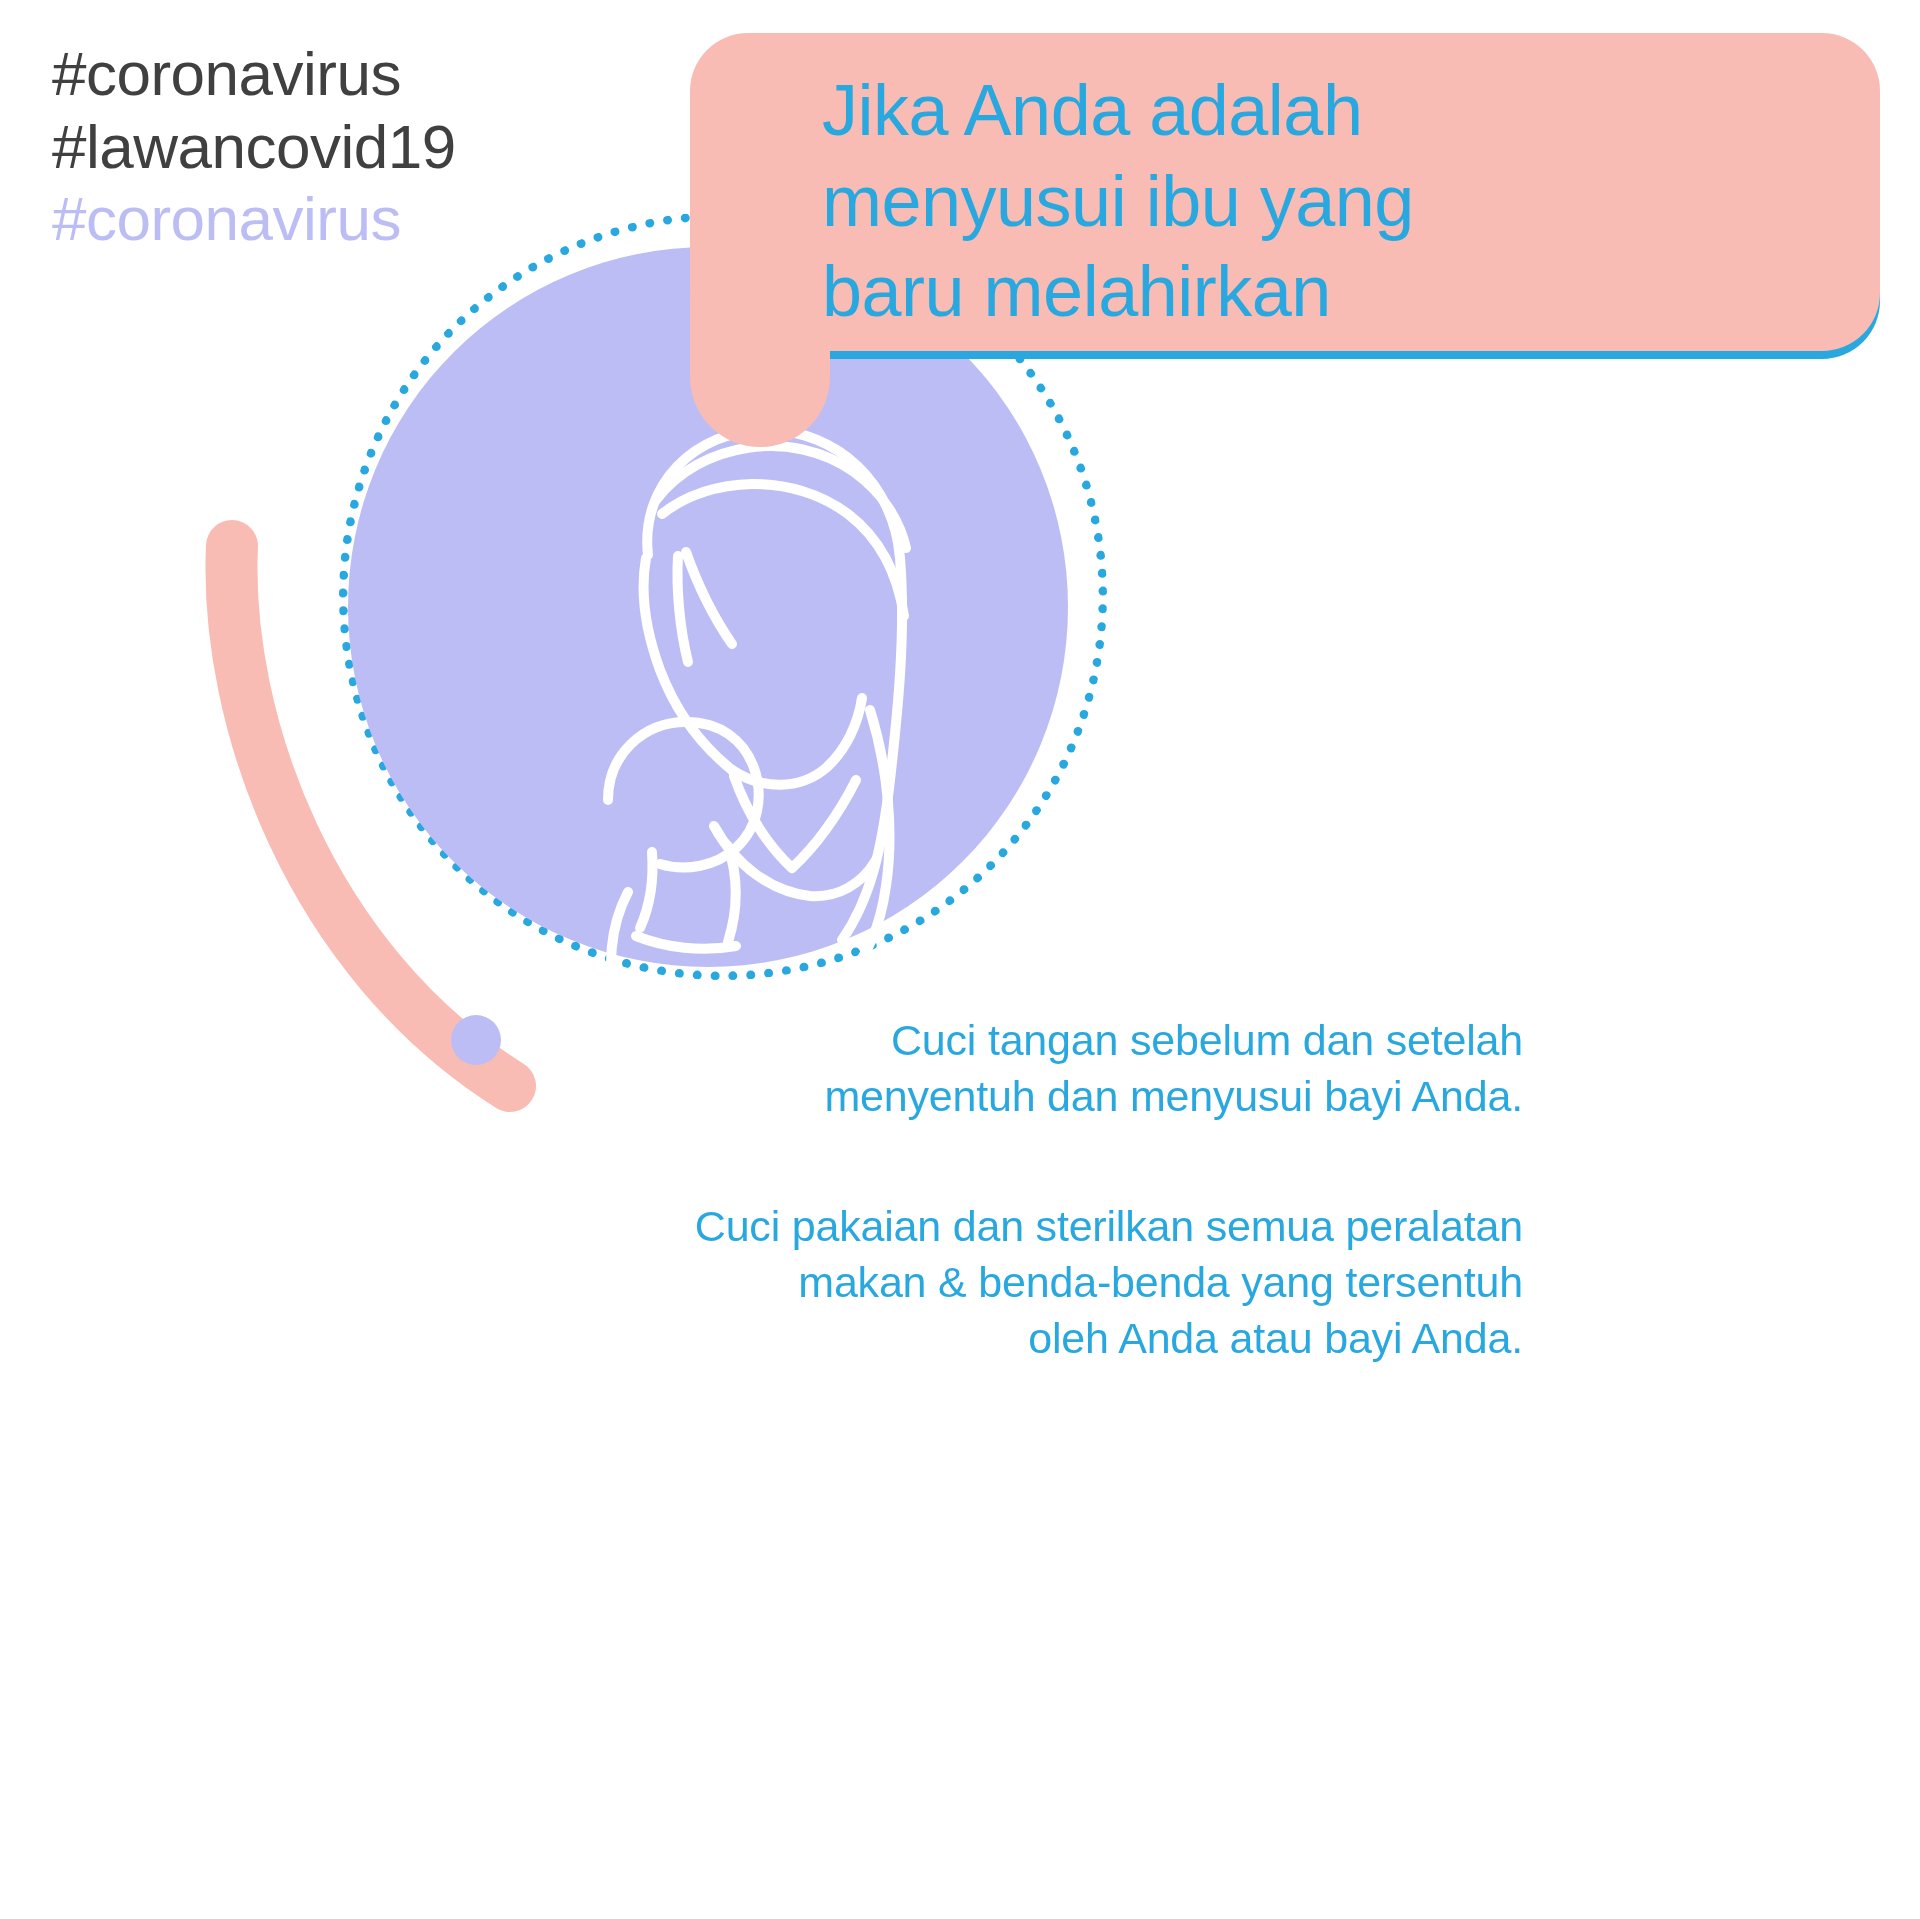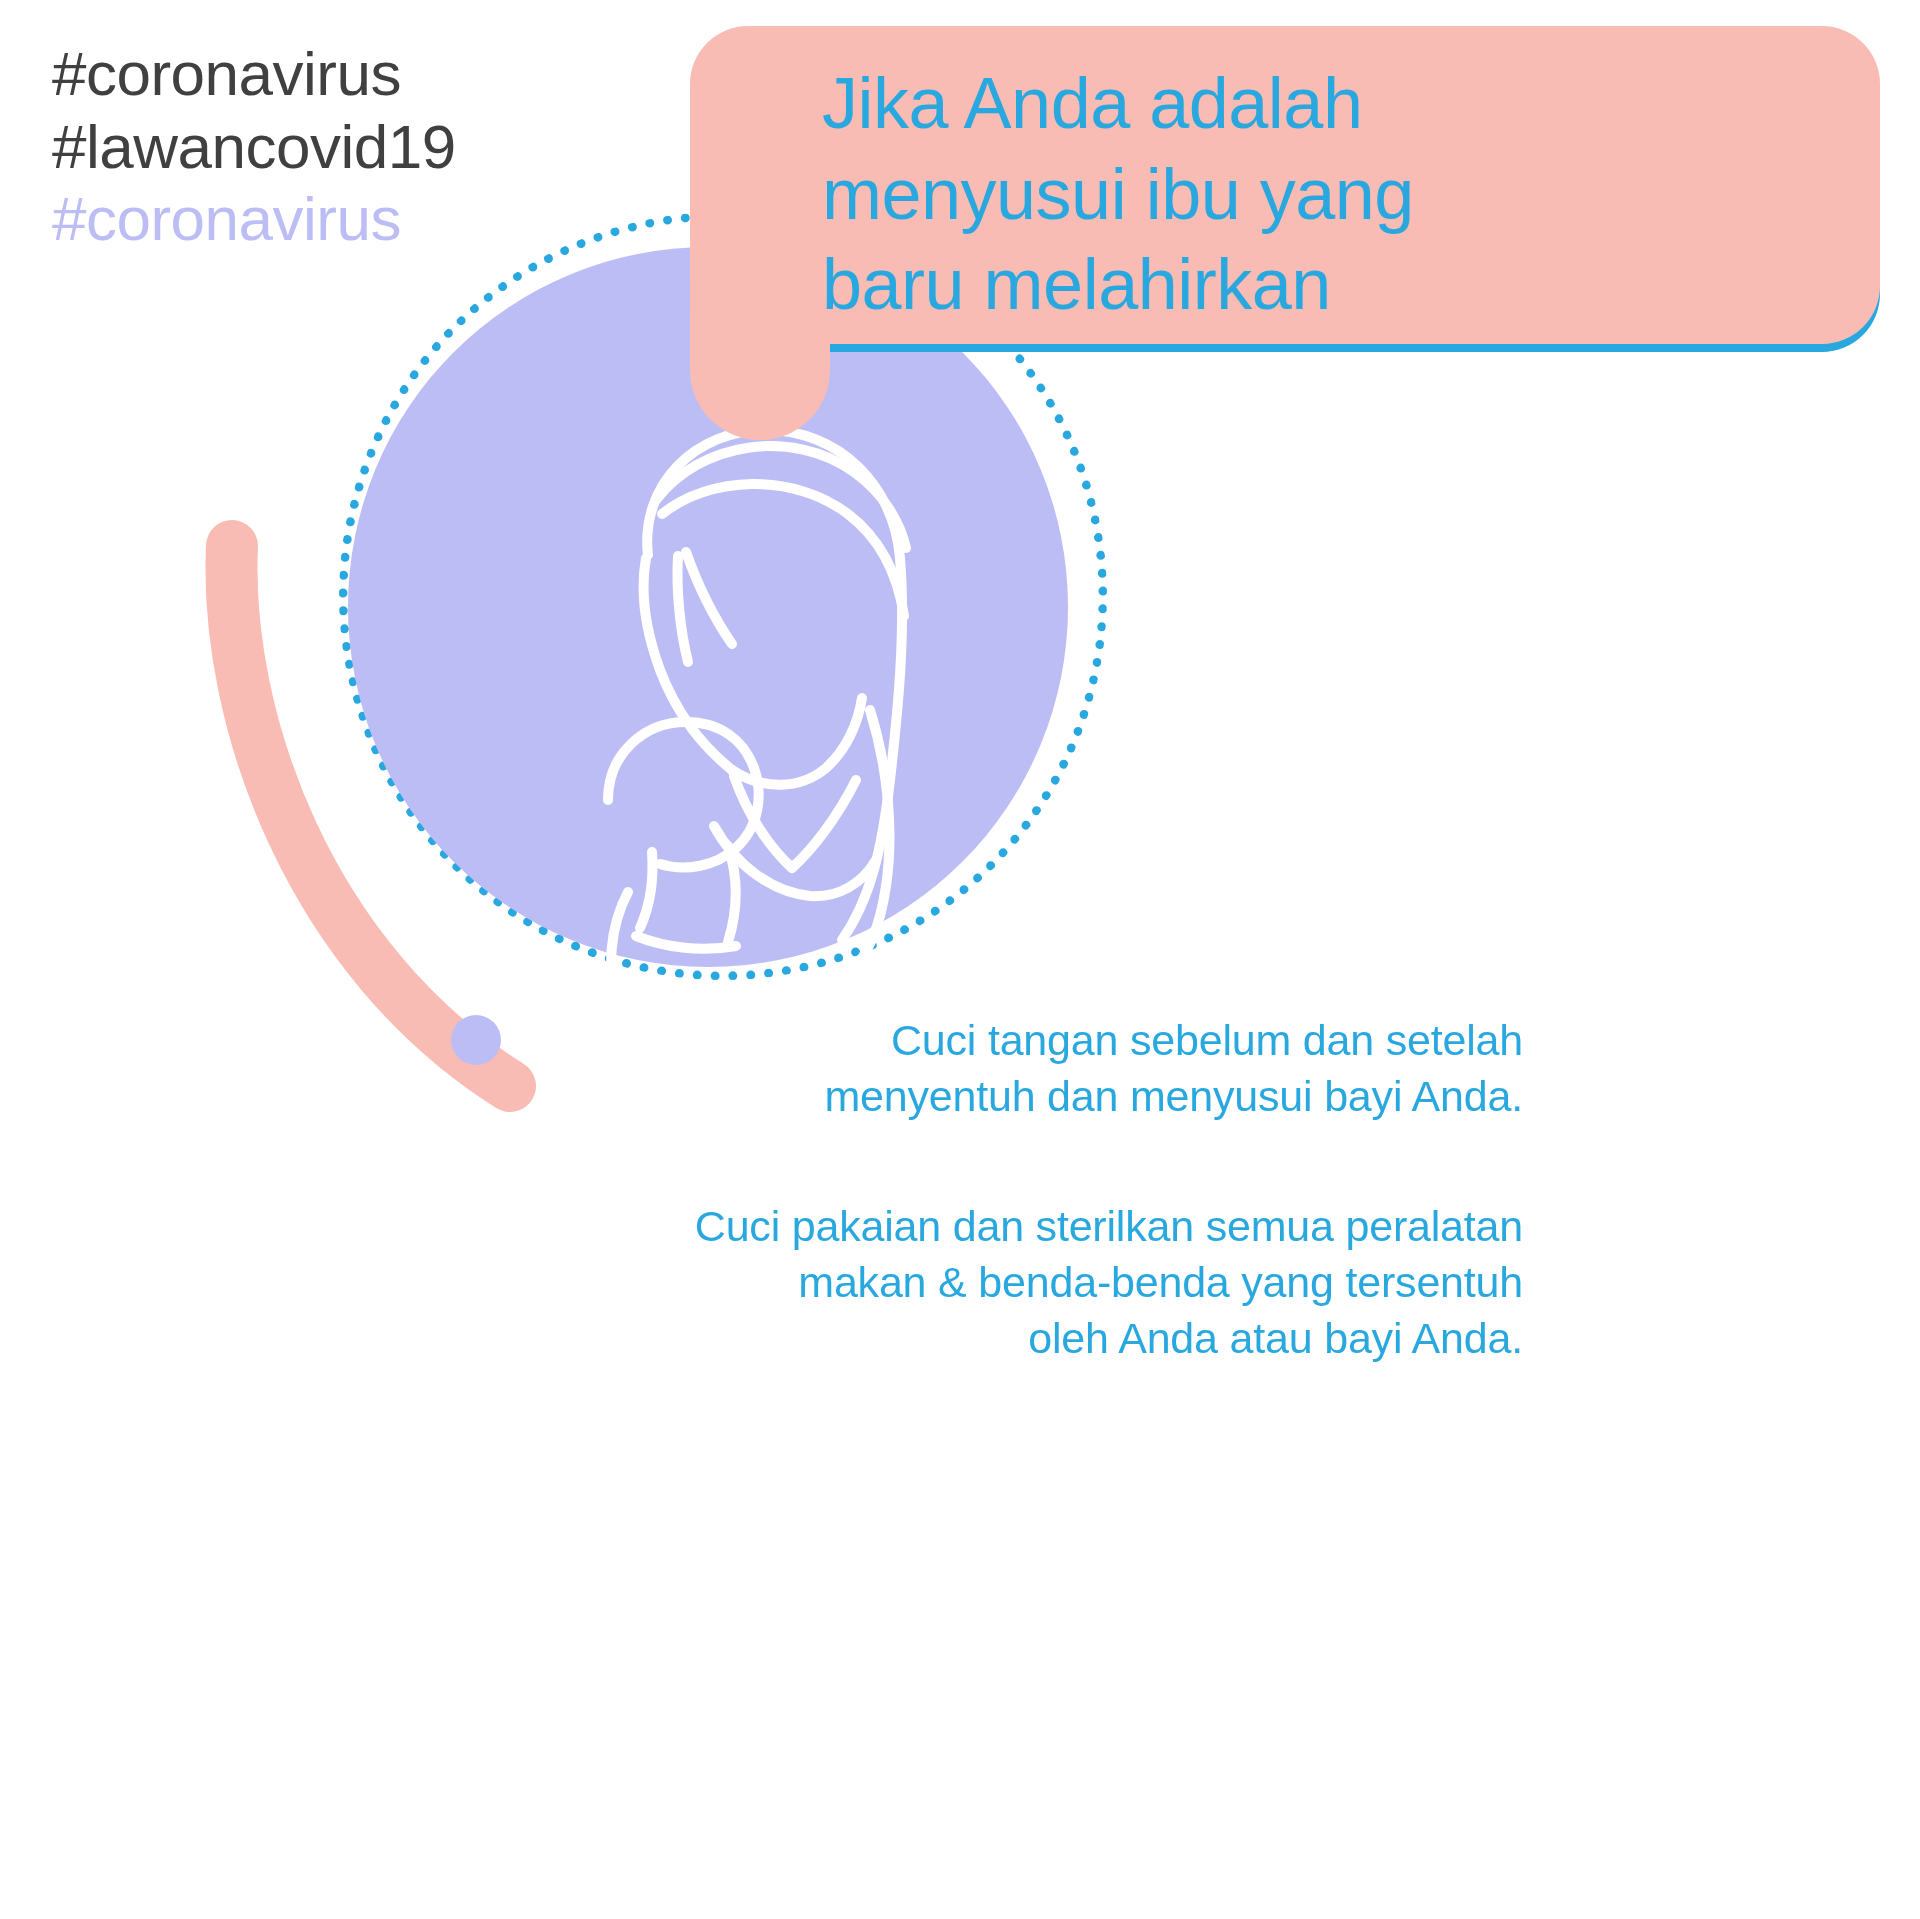--- a/index.html
+++ b/index.html
@@ -75,21 +75,21 @@
     width: 50px;
     height: 50px;
     border-radius: 50%;
     background: #BDBDF5;
   }
 
   
   .bubble-wrap {
     position: absolute;
     left: 676px;
-    top: 20px;
+    top: 27px;
     width: 1244px;
     height: 450px;
   }
   .bubble-shadow {
     position: absolute;
     left: 14px;
     top: 14px;
     width: 1190px;
     height: 318px;
     background: #29A8E0;

